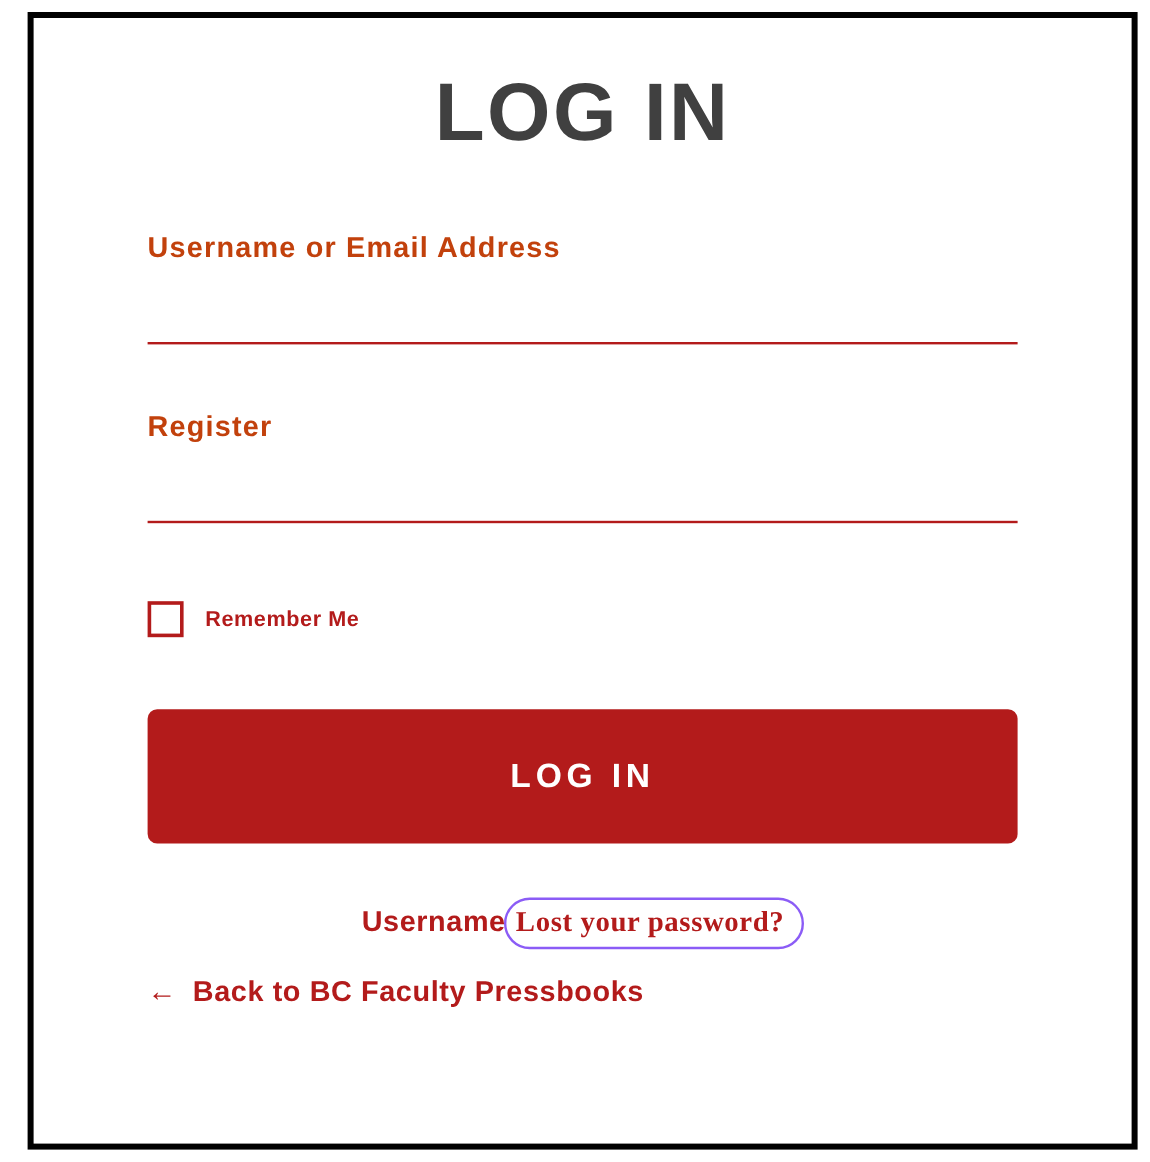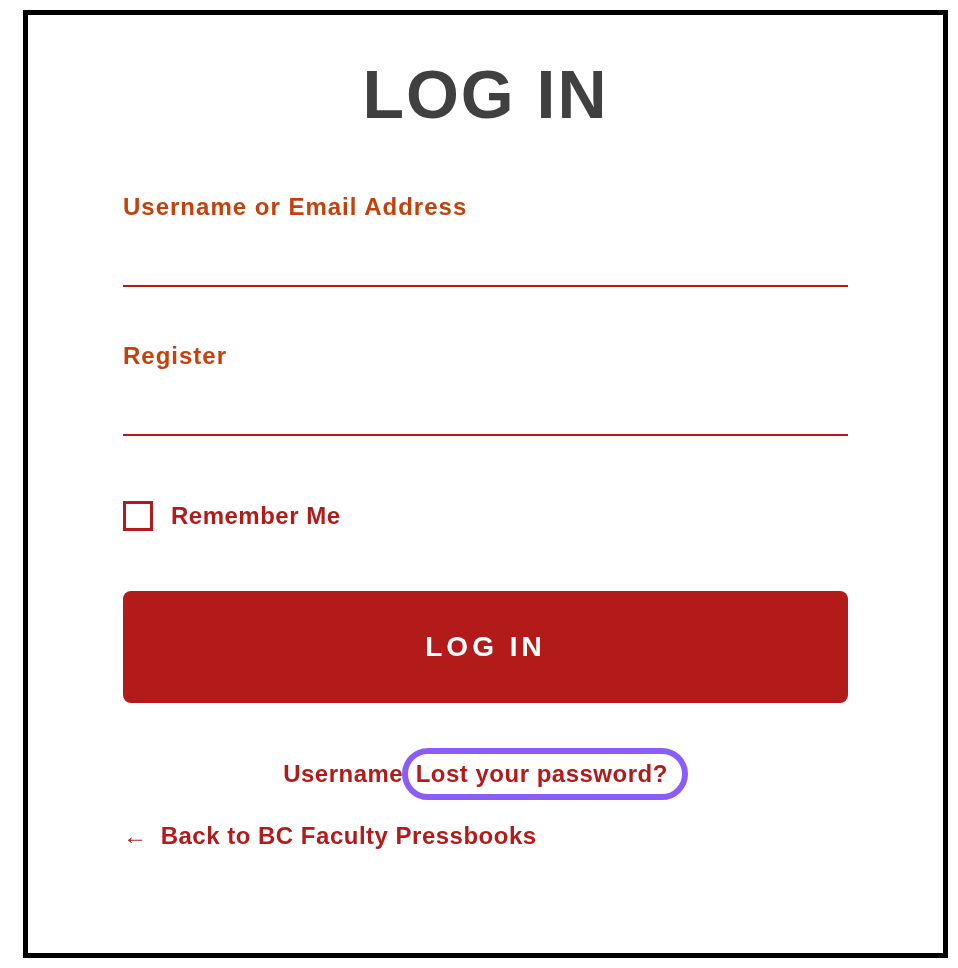--- a/index.html
+++ b/index.html
@@ -65,21 +65,21 @@
       margin-right: 18px;
       appearance: none;
       -webkit-appearance: none;
       cursor: pointer;
     }
     .checkbox:checked {
       background: #b31b1b;
     }
     .remember-label {
       color: #b31b1b;
-      font-size: 24px;
+      font-size: 18px;
       font-weight: 600;
       letter-spacing: 0.5px;
     }
     .login-button {
       width: 100%;
       background: #b31b1b;
       color: #fff;
       border: none;
       border-radius: 8px;
       font-size: 28px;
@@ -96,24 +96,25 @@
     .link {
       color: #b31b1b;
       font-size: 24px;
       font-weight: 600;
       text-decoration: none;
       letter-spacing: 0.5px;
       cursor: pointer;
     }
     .lost-password-wrap {
       display: inline-block;
-      border: 6px solid #8b5cf6;
+      border: 2px solid #8b5cf6;
       border-radius: 30px;
       padding: 6px 14px 6px 8px;
       margin-left: -6px;
+      font-family: Liberation Serif, serif;
     }
     .back-row {
     }
     .back-arrow {
       color: #b31b1b;
       font-size: 24px;
       font-weight: 600;
       margin-right: 6px;
     }
   </style>

